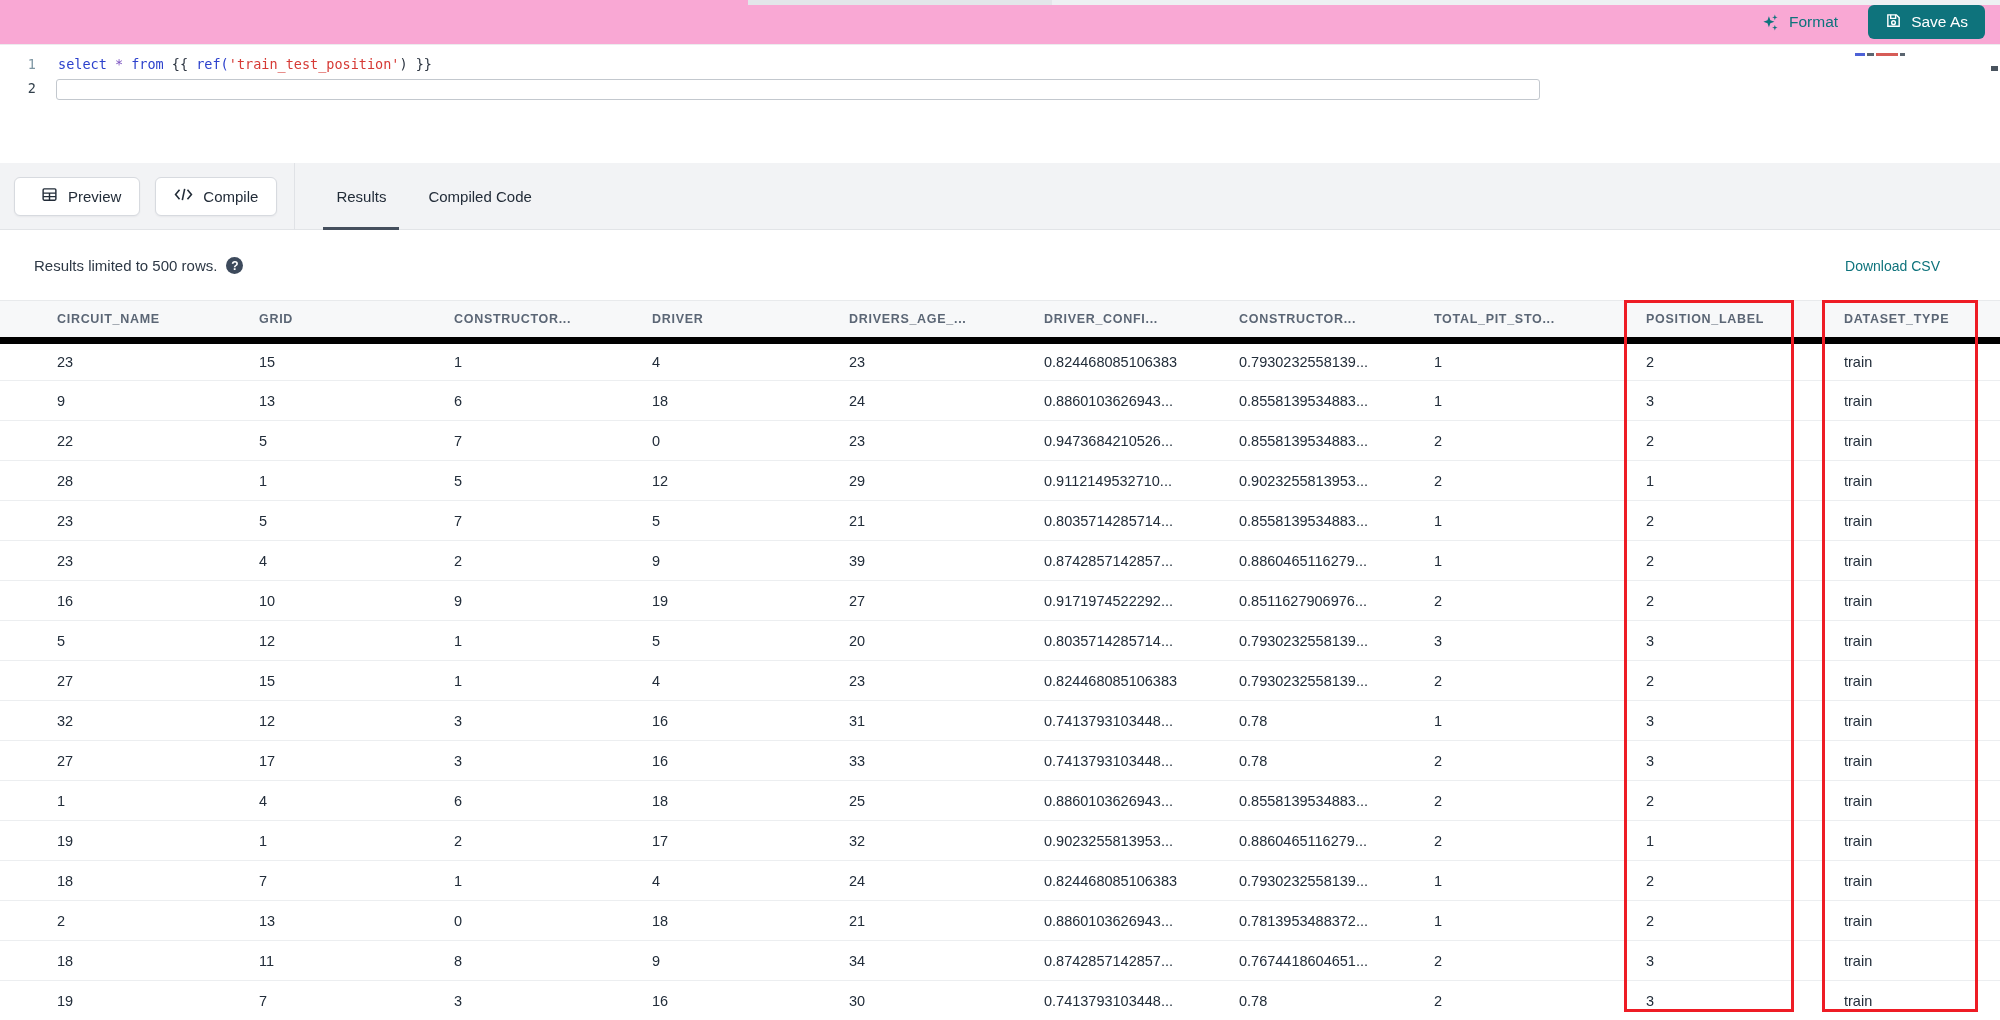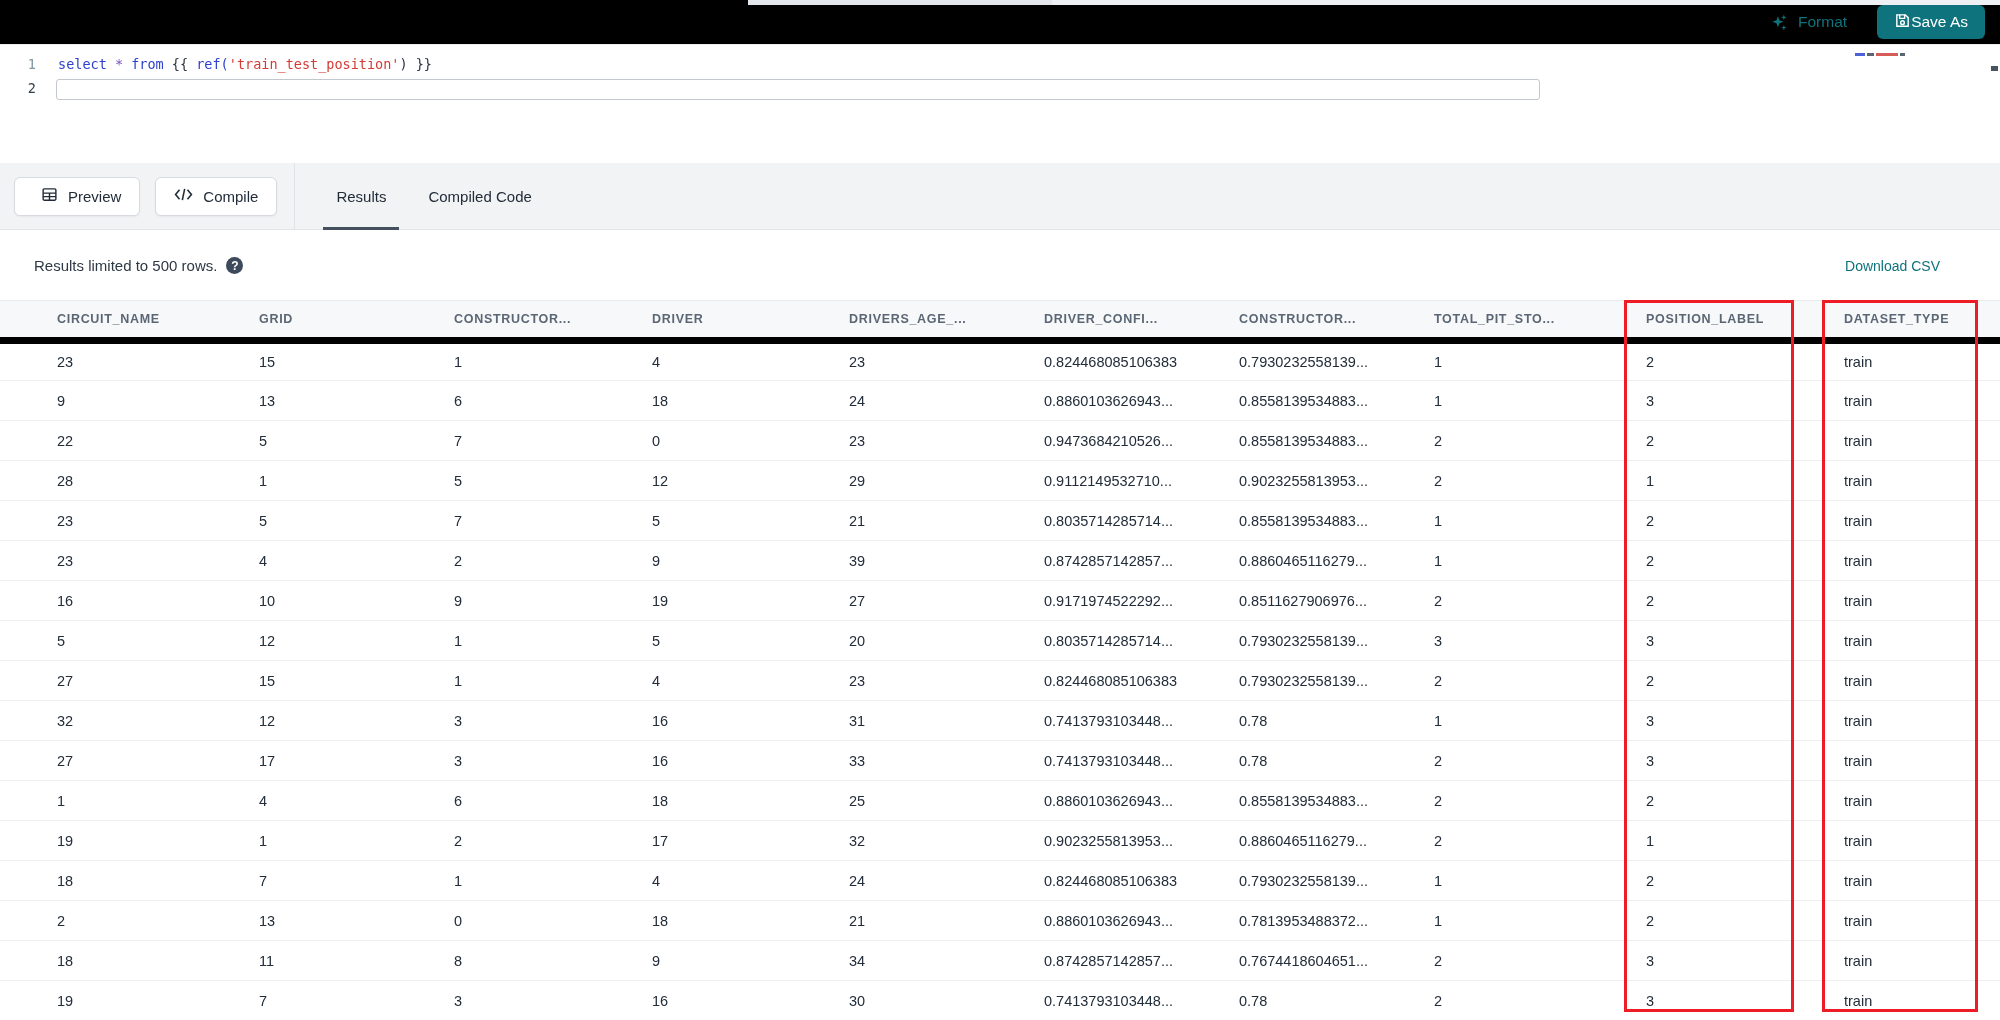--- a/index.html
+++ b/index.html
@@ -4,27 +4,27 @@
 <style>
   * { margin:0; padding:0; box-sizing:border-box; }
   body { font-family:"Liberation Sans", sans-serif; background:#fff; }
   .screen { position:relative; width:2000px; height:1020px; background:#fff; overflow:hidden; }
 
   
   .strip-a { position:absolute; left:748px; top:0; width:304px; height:5px; background:#e3e6ea; }
   .strip-b { position:absolute; left:1052px; top:0; width:948px; height:5px; background:#eef0f3; }
 
   
-  .top-toolbar { position:absolute; left:0; top:0; width:2000px; height:45px; background:#000000;
+  .top-toolbar { position:absolute; left:0; top:0; width:2000px; height:45px; background:#f9a8d4;
     border-bottom:1px solid #ececee; display:flex; align-items:center; justify-content:flex-end;
     gap:30px; padding-right:15px; }
   .format-btn { display:flex; align-items:center; gap:9px; color:var(--accent); font-size:15.5px; cursor:pointer; }
   .format-btn svg { display:block; }
   .saveas-btn { background:var(--accent); color:#fff; border:none; border-radius:6px; height:34px;
-    padding:0 17px; display:flex; align-items:center; font-size:15.5px; cursor:pointer; }
+    padding:0 17px; display:flex; align-items:center; gap:9px; font-size:15.5px; cursor:pointer; }
 
   
   .editor { position:absolute; left:0; top:46px; width:2000px; height:117px; background:#fff; }
   .gutter { position:absolute; left:0; top:6px; width:36px; text-align:right;
     font-family:"DejaVu Sans Mono", monospace; font-size:13.5px; line-height:24px; color:#7e96a3; }
   .gutter .ln.active { color:#32404c; }
   .code-lines { position:absolute; left:58px; top:6px; font-family:"DejaVu Sans Mono", monospace;
     font-size:13.5px; line-height:24px; white-space:pre; }
   .tok-keyword { color:#2c41cc;text-align:right; }
   .tok-operator { color:#7b52c0; }

